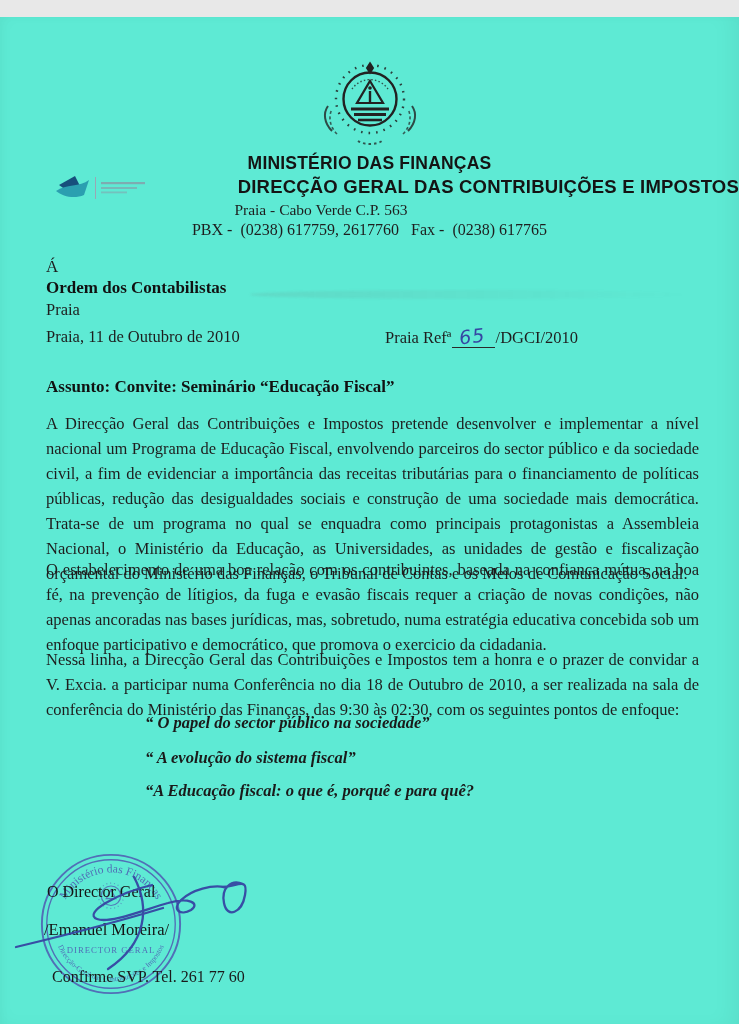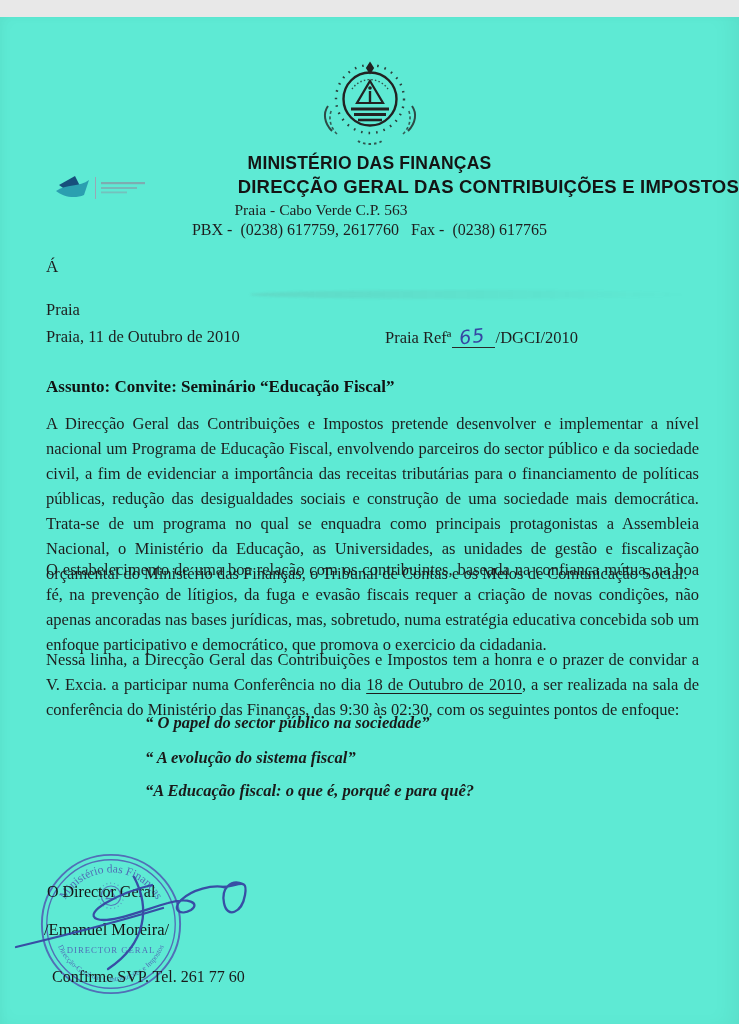--- a/index.html
+++ b/index.html
@@ -22,21 +22,21 @@
   .date-left{top:310px;left:46px;font-size:16.5px;}
   .ref-line{top:310px;left:385px;font-size:16.5px;}
   .ref-underline{display:inline-block;border-bottom:1.6px solid #2a2a2a;padding:0 9px 0 7px;margin:0 1px;line-height:1;}
   .ref-hand{display:inline-block;font-family:"DejaVu Sans",sans-serif;font-style:italic;font-size:19px;
             color:#3646a3;transform:rotate(-7deg);letter-spacing:1px;}
   .subject{top:360px;left:46px;font-size:17px;font-weight:700;color:#111;}
   .para{left:46px;width:653px;text-align:justify;font-size:16.5px;line-height:25px;margin:0;}
   .p1{top:394px;}
   .p2{top:540px;}
   .p3{top:630px;}
-  .u{text-decoration:underline;text-underline-offset:3px;}
+  .u{text-underline-offset:3px;}
   .closing{top:794px;}
   .bullet{left:145px;font-size:16.5px;font-weight:700;font-style:italic;color:#1a1a1a;}
   .b1{top:696px;text-align:right;} .b2{top:731px;} .b3{top:764px;}
   .sig-title{top:866px;left:47px;font-size:16px;z-index:3;color:#141414;}
   .sig-name{top:903px;left:44px;font-size:16.5px;z-index:3;color:#141414;}
   .confirm{top:951px;left:52px;font-size:16px;z-index:3;color:#1a1a1a;}
   .stamp{left:38px;top:834px;width:146px;height:146px;z-index:1;opacity:.9;}
   .ink{left:0;top:828px;width:340px;height:170px;z-index:4;pointer-events:none;}
   .emblem{left:306px;top:40px;width:128px;height:96px;}
   .partner-logo{left:53px;top:156px;width:100px;height:30px;}
@@ -78,20 +78,21 @@
     <path d="M 3 18 C 13 11, 27 14, 36 7 L 31 22 C 22 26, 10 24, 3 18 Z" fill="#2b9fb0"></path>
     <rect x="42" y="4" width="1" height="22" fill="#9aa7b4"></rect>
     <rect x="48" y="9" width="44" height="2.2" fill="#8a97a6" opacity=".75"></rect>
     <rect x="48" y="14" width="36" height="2" fill="#8a97a6" opacity=".6"></rect>
     <rect x="48" y="18.5" width="26" height="1.8" fill="#8a97a6" opacity=".5"></rect>
   </svg>
 
   <div class="abs artifact"></div>
 
   <div class="abs recipient-sal">Á</div>
+  <div class="abs recipient-name">Ordem dos Contabilistas</div>
   <div class="abs recipient-city">Praia</div>
 
   <div class="abs date-left">Praia, 11 de Outubro de 2010</div>
   <div class="abs ref-line"><span>Praia Refª</span><span class="ref-underline"><span class="ref-hand">65</span></span><span>/DGCI/2010</span></div>
 
   <div class="abs subject">Assunto: Convite: Seminário “Educação Fiscal”</div>
 
   <p class="abs para p1">A Direcção Geral das Contribuições e Impostos pretende desenvolver e implementar a nível nacional um Programa de Educação Fiscal, envolvendo parceiros do sector público e da sociedade civil, a fim de evidenciar a importância das receitas tributárias para o financiamento de políticas públicas, redução das desigualdades sociais e construção de uma sociedade mais democrática. Trata-se de um programa no qual se enquadra como principais protagonistas a Assembleia Nacional, o Ministério da Educação, as Universidades, as unidades de gestão e fiscalização orçamental do Ministério das Finanças, o Tribunal de Contas e os Meios de Comunicação Social.</p>
   <p class="abs para p2">O estabelecimento de uma boa relação com os contribuintes, baseada na confiança mútua, na boa fé, na prevenção de lítigios, da fuga e evasão fiscais requer a criação de novas condições, não apenas ancoradas nas bases jurídicas, mas, sobretudo, numa estratégia educativa concebida sob um enfoque participativo e democrático, que promova o exercicio da cidadania.</p>
   <p class="abs para p3"><span>Nessa linha, a Direcção Geral das Contribuições e Impostos tem a honra e o prazer de convidar a V. Excia. a participar numa Conferência no dia </span><span class="u">18 de Outubro de 2010</span><span>, a ser realizada  na sala de conferência do Ministério das Finanças, das 9:30 às 02:30, com os seguintes pontos de enfoque:</span></p>

